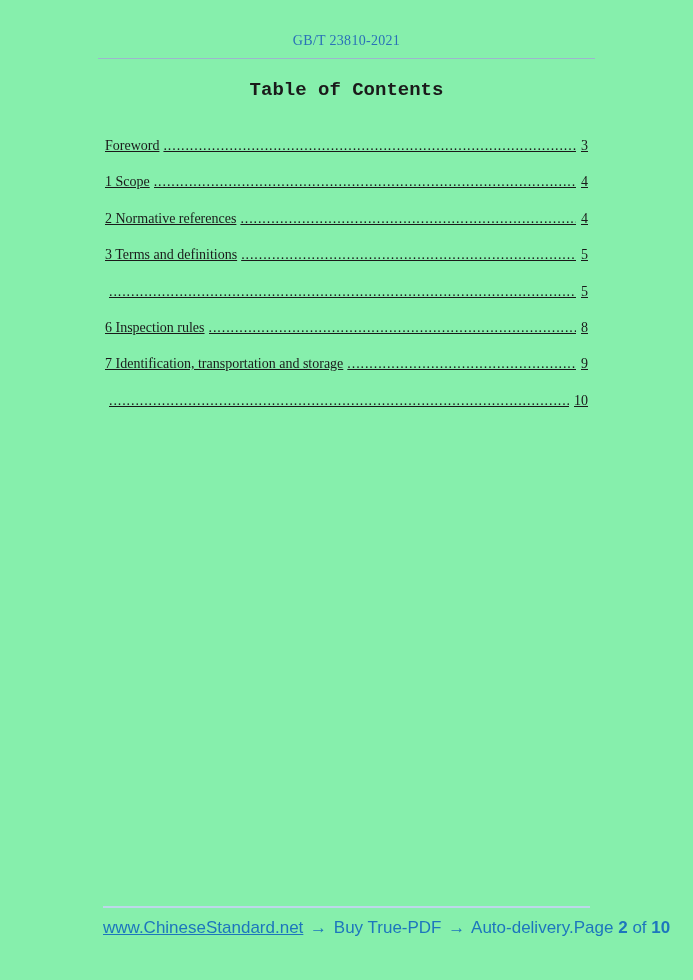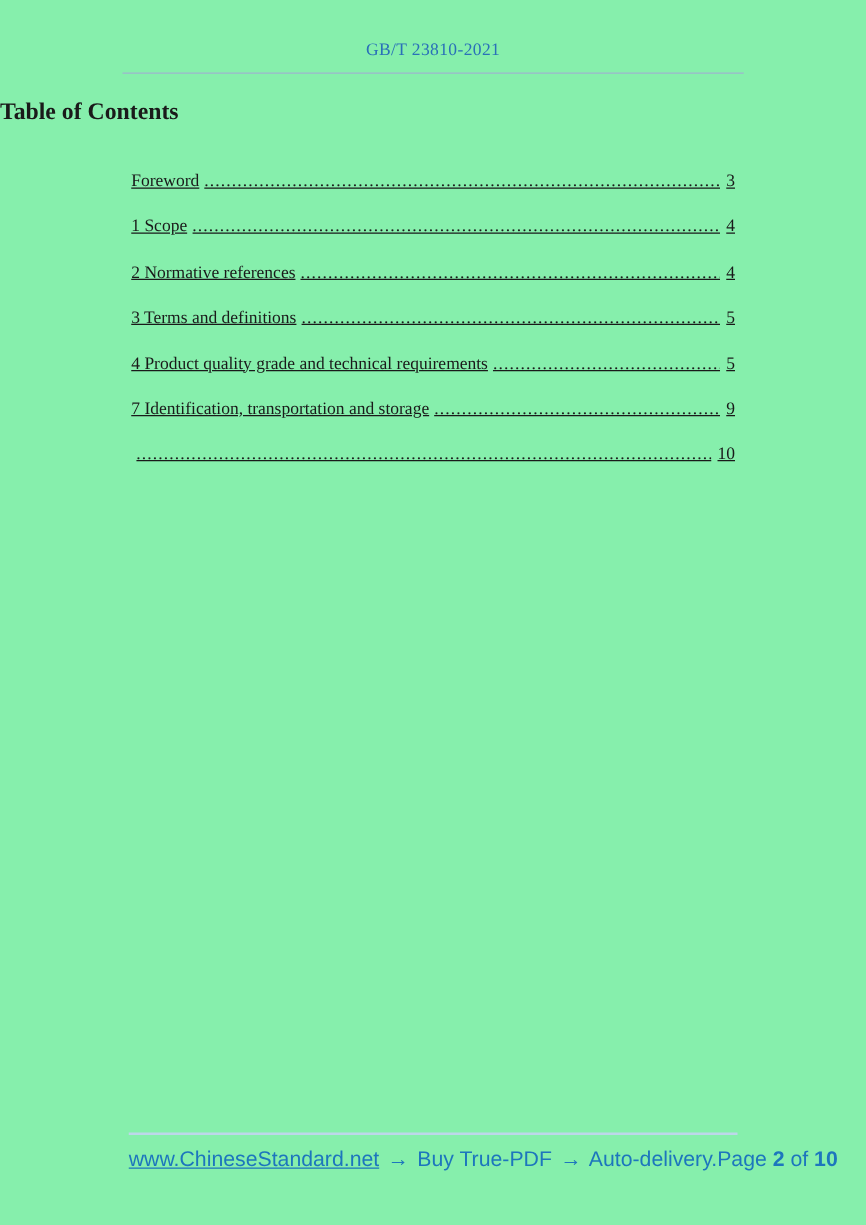--- a/index.html
+++ b/index.html
@@ -30,24 +30,25 @@
   .header-rule {
     border: none;
     border-top: 1.5px solid #9db6cd;
     margin: 9px 0 0 0;
   }
 
   
   .page-title {
     position: absolute;
     top: 79px; left: 0; right: 0;
+    text-align: center;
     font-size: 19px;
     font-weight: bold;
     margin: 0;
-    font-family: Liberation Serif, serif;
+    font-family: Liberation Mono, monospace;
   }
 
   
   .toc {
     position: absolute;
     top: 138px;
     left: 105px;
     right: 105px;
   }
   .toc-row {
@@ -132,23 +133,27 @@
       <span class="toc-label">2 Normative references</span>
       <span class="toc-leader"></span>
       <span class="toc-page">4</span>
     </div>
     <div class="toc-row">
       <span class="toc-label">3 Terms and definitions</span>
       <span class="toc-leader"></span>
       <span class="toc-page">5</span>
     </div>
     <div class="toc-row">
-      <span class="toc-label">4 Product quality grade and technical requirements</span>
       <span class="toc-leader"></span>
       <span class="toc-page">5</span>
+    </div>
+    <div class="toc-row">
+      <span class="toc-label">6 Inspection rules</span>
+      <span class="toc-leader"></span>
+      <span class="toc-page">8</span>
     </div>
     <div class="toc-row">
       <span class="toc-label">7 Identification, transportation and storage</span>
       <span class="toc-leader"></span>
       <span class="toc-page">9</span>
     </div>
     <div class="toc-row">
       <span class="toc-leader"></span>
       <span class="toc-page">10</span>
     </div>

